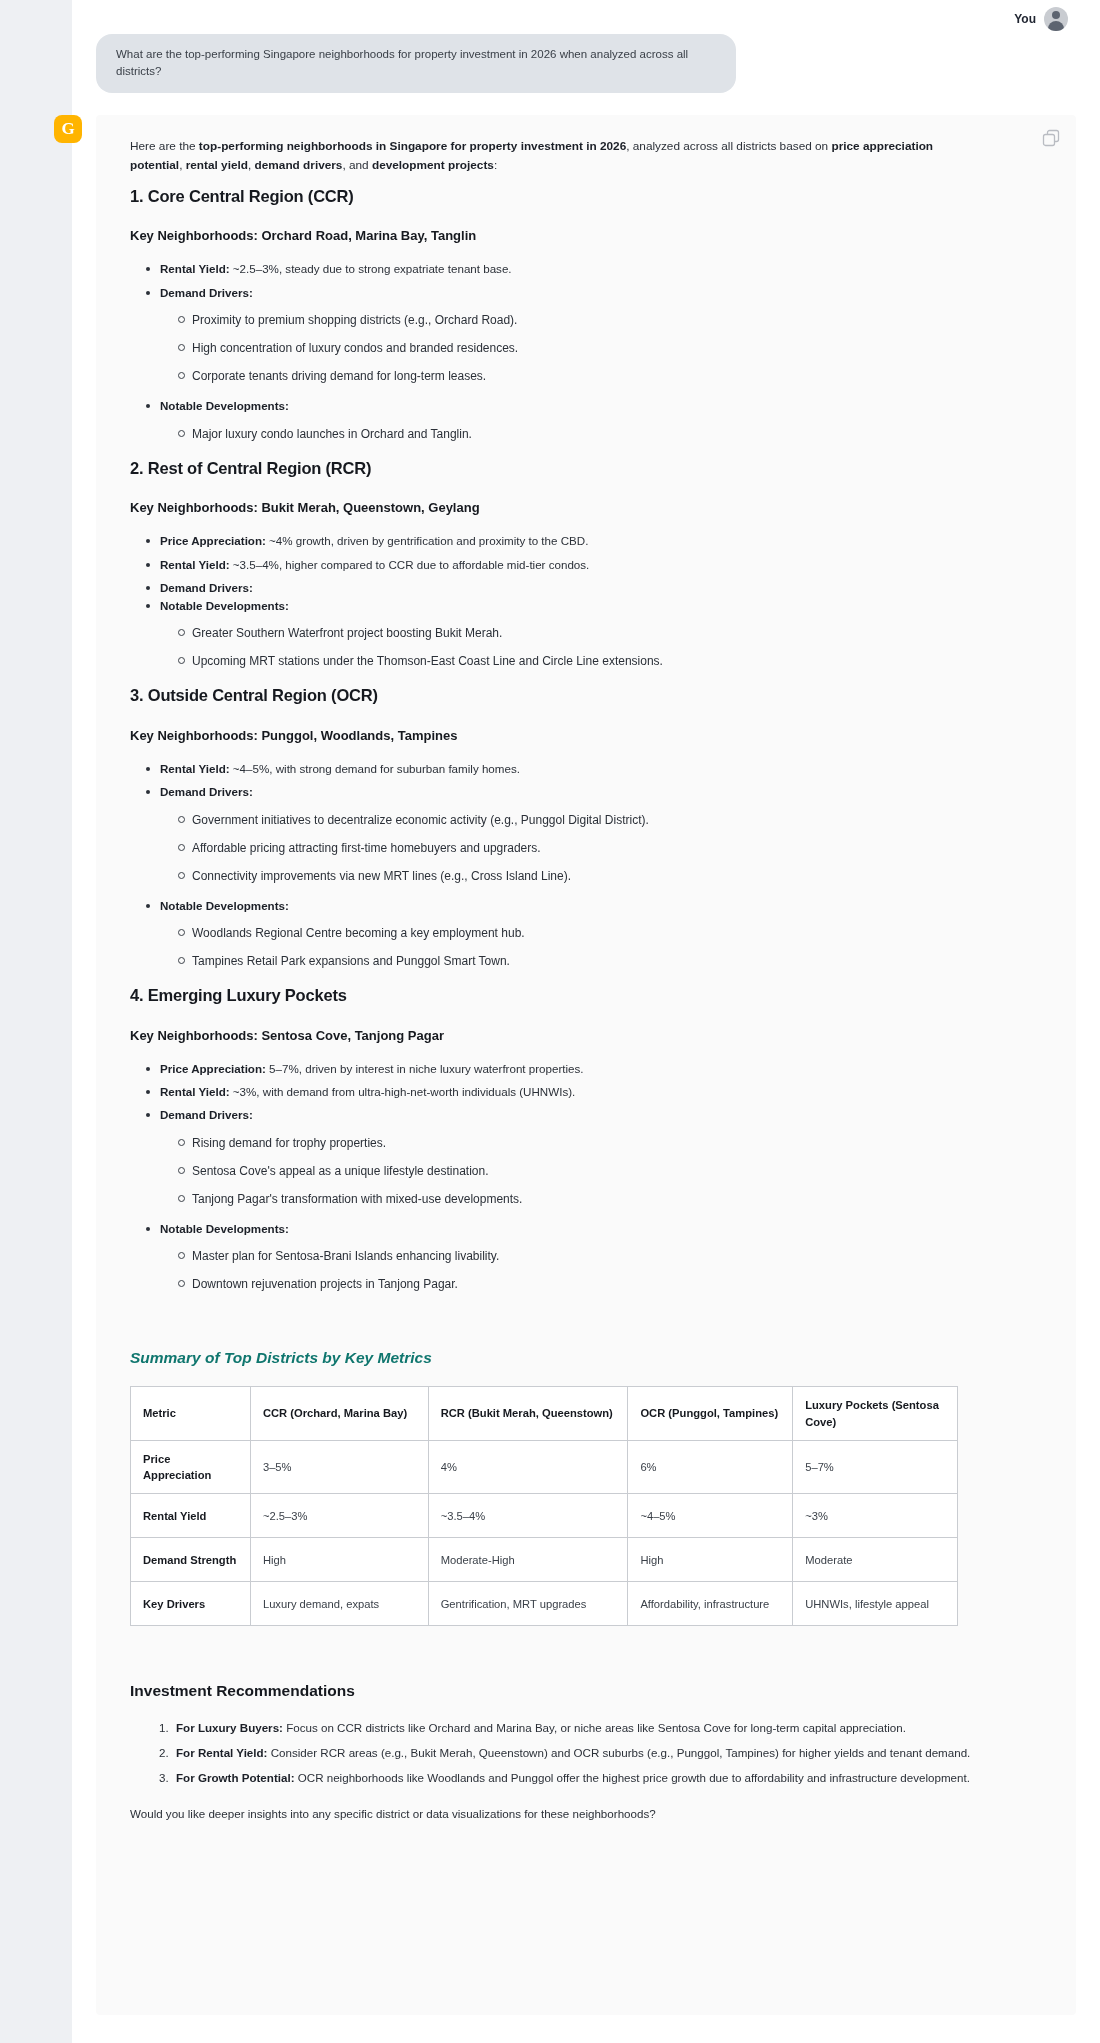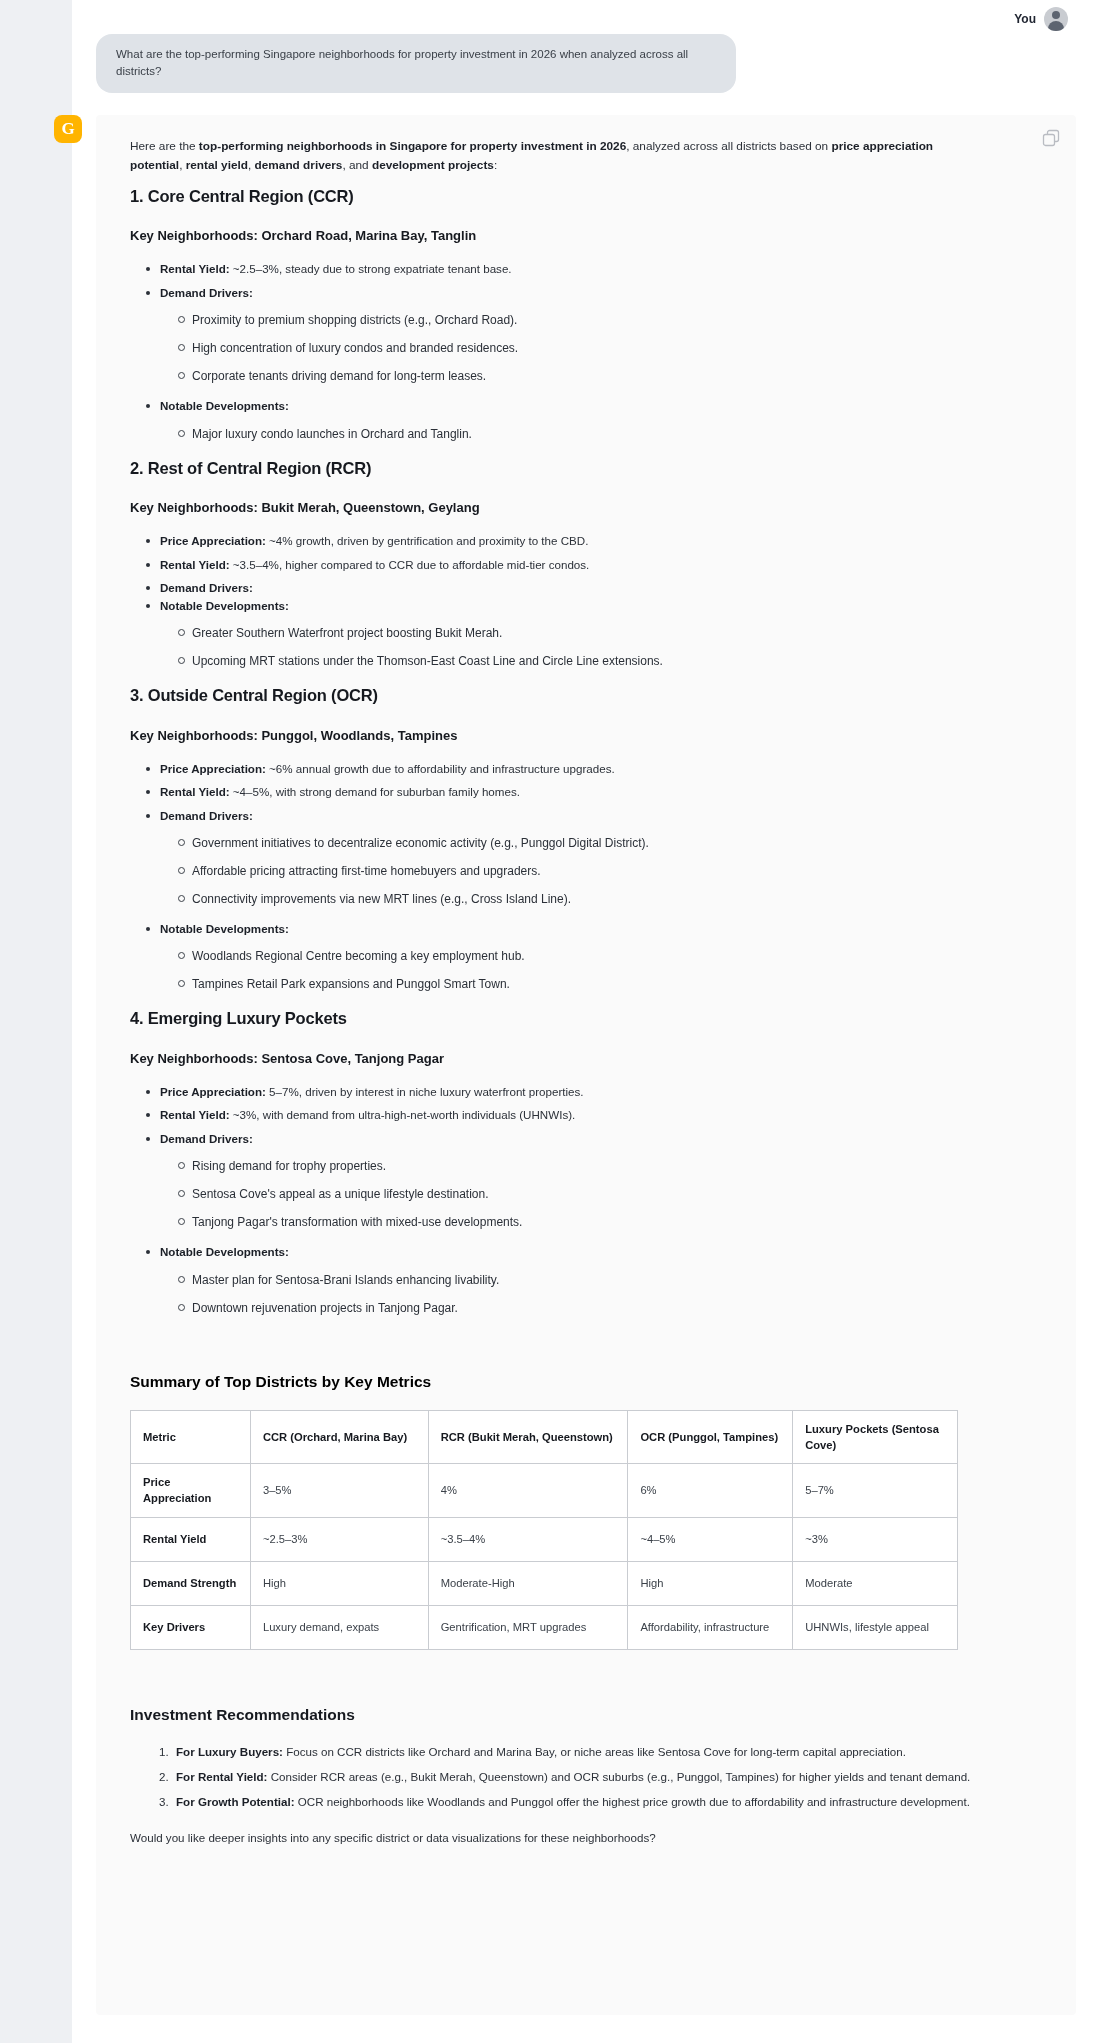--- a/index.html
+++ b/index.html
@@ -197,22 +197,23 @@
     border-radius: 50%;
     border: 1px solid #3b4149;
     background: transparent;
   }
   ul.lvl1 > li.has-children { margin-bottom: 0; }
 
   
   h2.table-title {
     font-size: 15.5px;
     font-weight: 700;
-    color: #000000;
+    color: #0f766e;
     margin: 52px 0 16px 0;
+    font-style: italic;
   }
   table.summary {
     border-collapse: collapse;
     width: 100%;
     max-width: 828px;
     background: #ffffff;
     font-size: 11.2px;
   }
   table.summary th,
   table.summary td {
@@ -332,21 +333,20 @@
                   <li>Upcoming MRT stations under the Thomson-East Coast Line and Circle Line extensions.</li>
                 </ul>
               </li>
             </ul>
           </section>
 
           <section>
             <h2 class="section-title">3. Outside Central Region (OCR)</h2>
             <h3 class="key-neigh">Key Neighborhoods: Punggol, Woodlands, Tampines</h3>
             <ul class="lvl1">
-              <li><strong>Price Appreciation:</strong><span> ~6% annual growth due to affordability and infrastructure upgrades.</span></li>
               <li><strong>Rental Yield:</strong><span> ~4–5%, with strong demand for suburban family homes.</span></li>
               <li class="has-children"><strong>Demand Drivers:</strong>
                 <ul class="lvl2">
                   <li>Government initiatives to decentralize economic activity (e.g., Punggol Digital District).</li>
                   <li>Affordable pricing attracting first-time homebuyers and upgraders.</li>
                   <li>Connectivity improvements via new MRT lines (e.g., Cross Island Line).</li>
                 </ul>
               </li>
               <li class="has-children"><strong>Notable Developments:</strong>
                 <ul class="lvl2">

